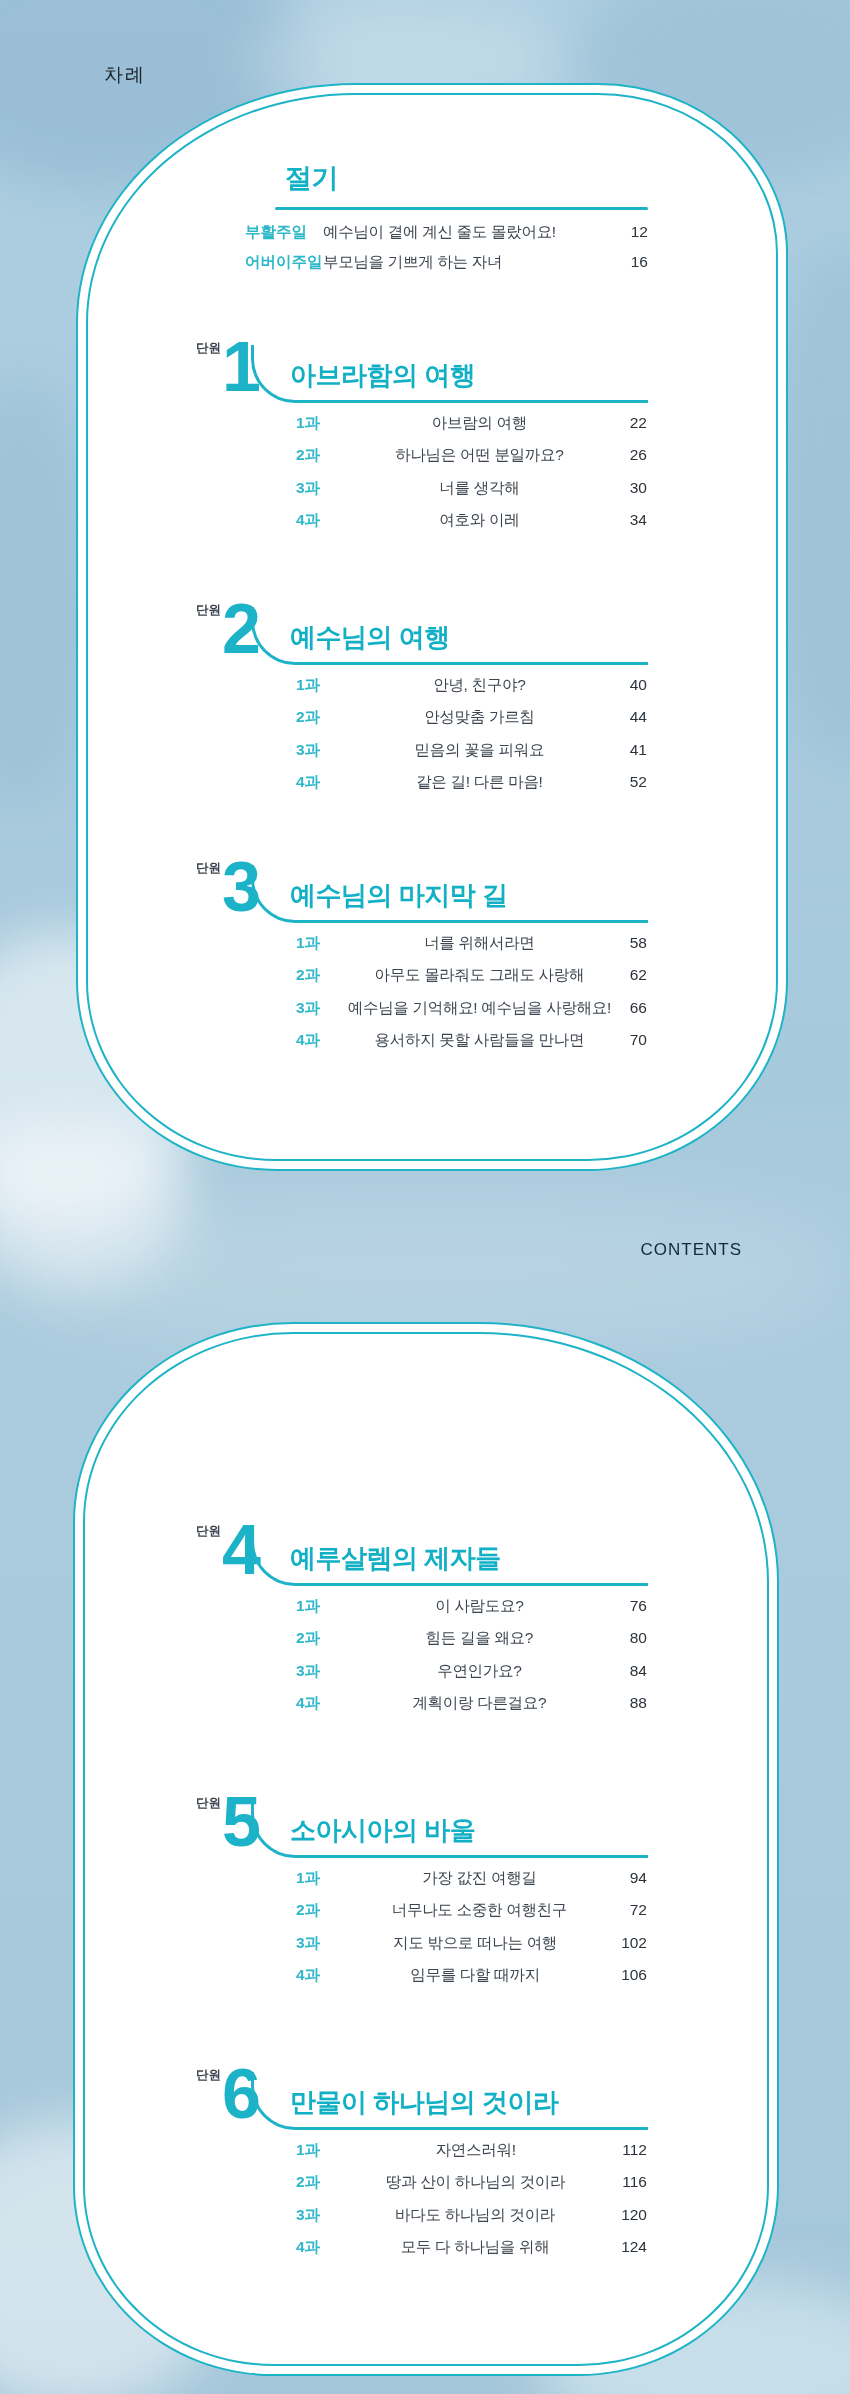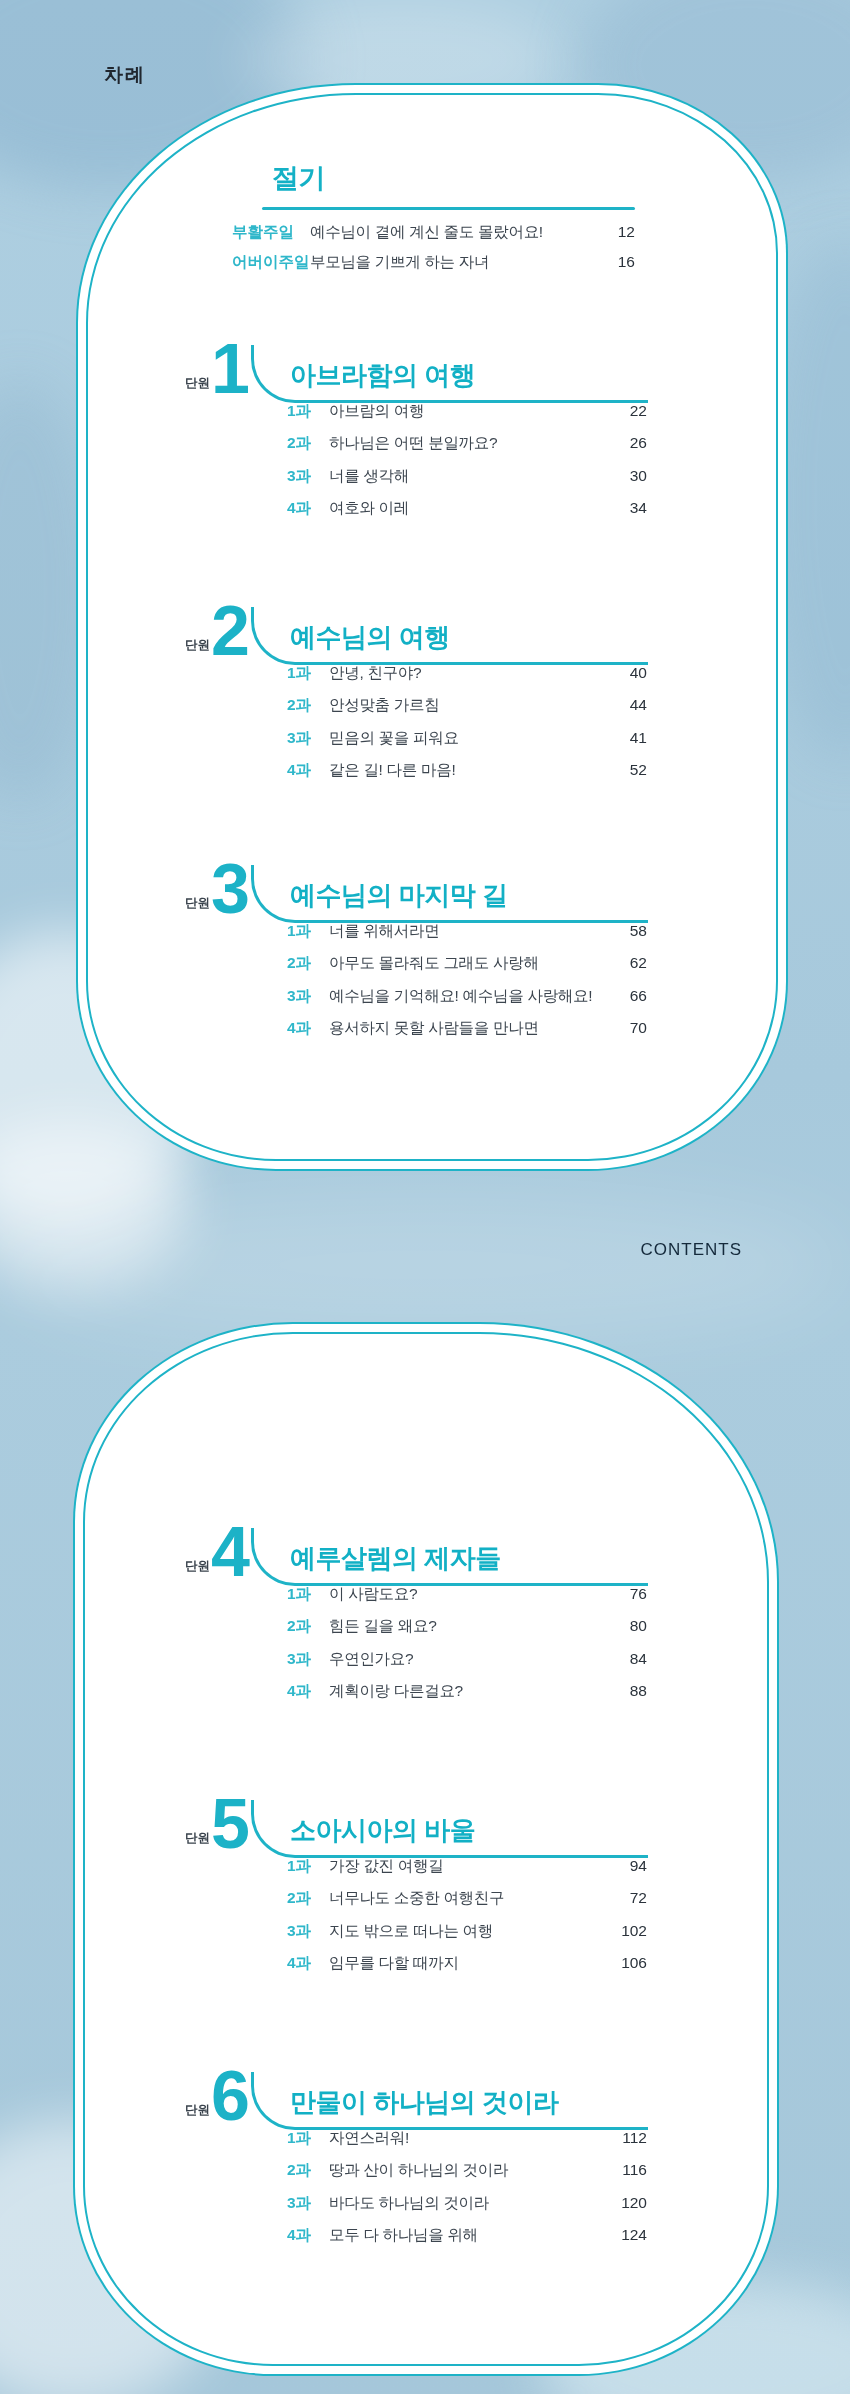--- a/index.html
+++ b/index.html
@@ -25,50 +25,50 @@
   .blob{
     position:absolute;background:#fff;
     border:2.5px solid #1eb3c7;
     box-shadow:0 0 0 8px #ffffff,0 0 0 10px #1eb3c7;
   }
   .blob1{left:86px;top:93px;width:688px;height:1064px;
          border-radius:270px 180px 190px 190px / 230px 160px 180px 180px;}
   .blob2{left:83px;top:1332px;width:682px;height:1030px;
          border-radius:210px 290px 190px 190px / 190px 250px 180px 180px;}
 
-  .toc-label{position:absolute;left:104px;top:62px;font-size:19px;font-weight:700;
+  .toc-label{position:absolute;left:104px;top:62px;font-size:19px;font-weight:400;
              color:#20262e;letter-spacing:2px;}
   .contents-label{position:absolute;right:108px;top:1240px;font-size:17px;font-weight:400;
                   color:#14293b;letter-spacing:1px;}
 
-  .section{position:absolute;left:172px;width:463px;}
+  .section{position:absolute;left:185px;width:463px;}
 
   
   .seasons{top:160px;height:140px;}
   .season-title{margin:0 0 0 100px;font-size:27px;font-weight:800;color:#14b1c6;letter-spacing:-.5px;}
   .rule{height:3px;background:#1eb3c7;border-radius:2px;}
   .season-rule{margin-left:90px;margin-top:11px;}
   .season-rows{margin-left:60px;margin-top:7px;}
   .row{display:flex;align-items:center;height:30px;font-size:15.5px;line-height:1.1;}
   .rlabel{flex:none;font-weight:700;color:#2fb7ca;}
   .season-rows .rlabel{width:78px;}
   .rtitle{flex:1;color:#3c454f;letter-spacing:-.3px;}
   .rpage{flex:none;font-weight:400;color:#2b333c;}
 
   
   .unit{position:absolute;left:185px;width:463px;height:210px;}
-  .badge{position:absolute;left:0;top:0;height:60px;display:flex;align-items:flex-end;}
+  .badge{position:absolute;left:11px;top:0;height:60px;display:flex;}
   .danwon{font-size:12.5px;font-weight:700;color:#39424c;margin:0 1px 8px 0;}
   .unum{font-size:70px;font-weight:800;color:#1cb2c7;line-height:54px;letter-spacing:-3px;margin-bottom:4px;}
   .frame{position:absolute;left:66px;right:0;top:5px;height:55px;
          border-left:3px solid #1eb3c7;border-bottom:3px solid #1eb3c7;
          border-bottom-left-radius:44px;}
   .utitle{position:absolute;left:36px;bottom:7px;margin:0;font-size:26px;font-weight:800;
           color:#12b0c5;letter-spacing:-.5px;white-space:nowrap;}
-  .unit-rows{position:absolute;left:102px;right:1px;top:54px;}
+  .unit-rows{position:absolute;left:102px;right:1px;top:66px;text-align:center;}
   .unit-rows .row{height:32.5px;}
   .unit-rows .rlabel{width:42px;}
 
   #unit1{top:340px;} #unit2{top:602px;} #unit3{top:860px;}
   #unit4{top:1523px;} #unit5{top:1795px;} #unit6{top:2067px;}
 </style>
 </head>
 <body>
 
 <div class="canvas">

